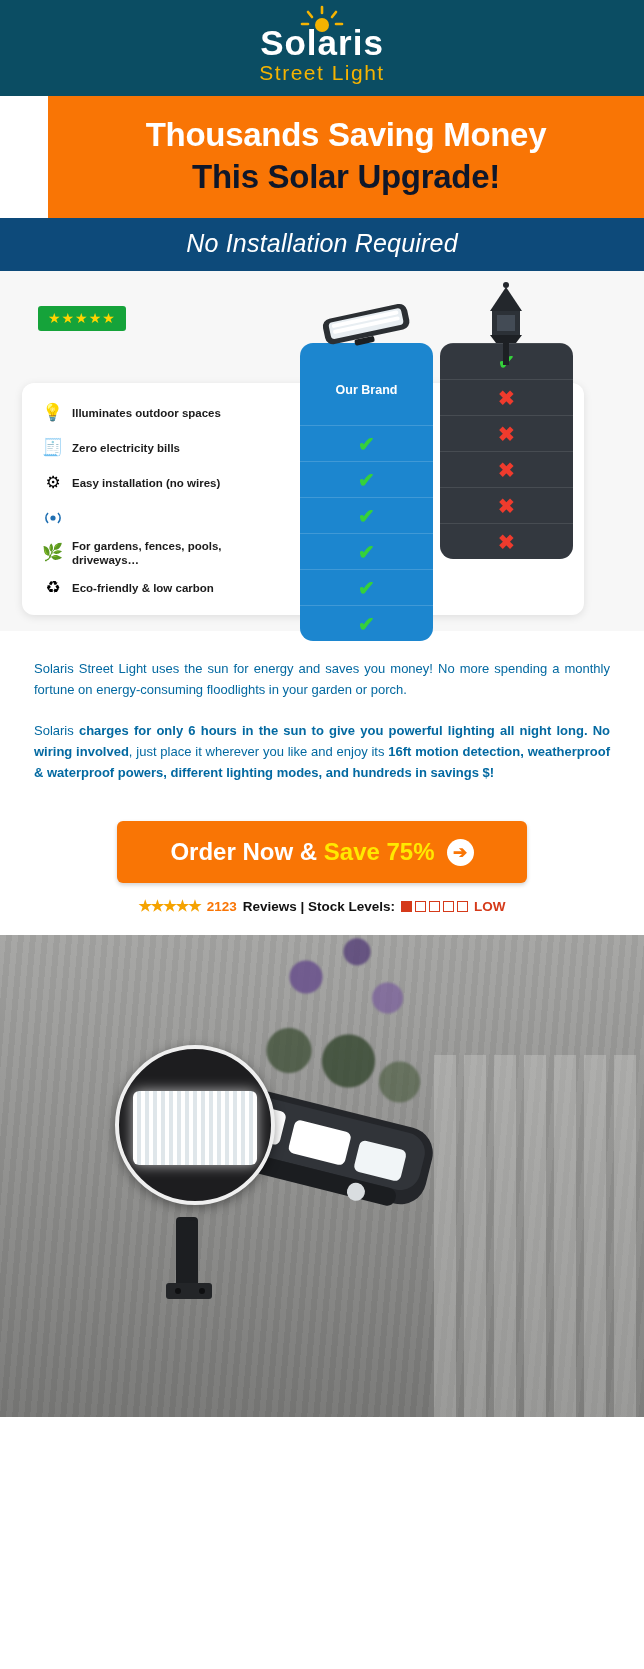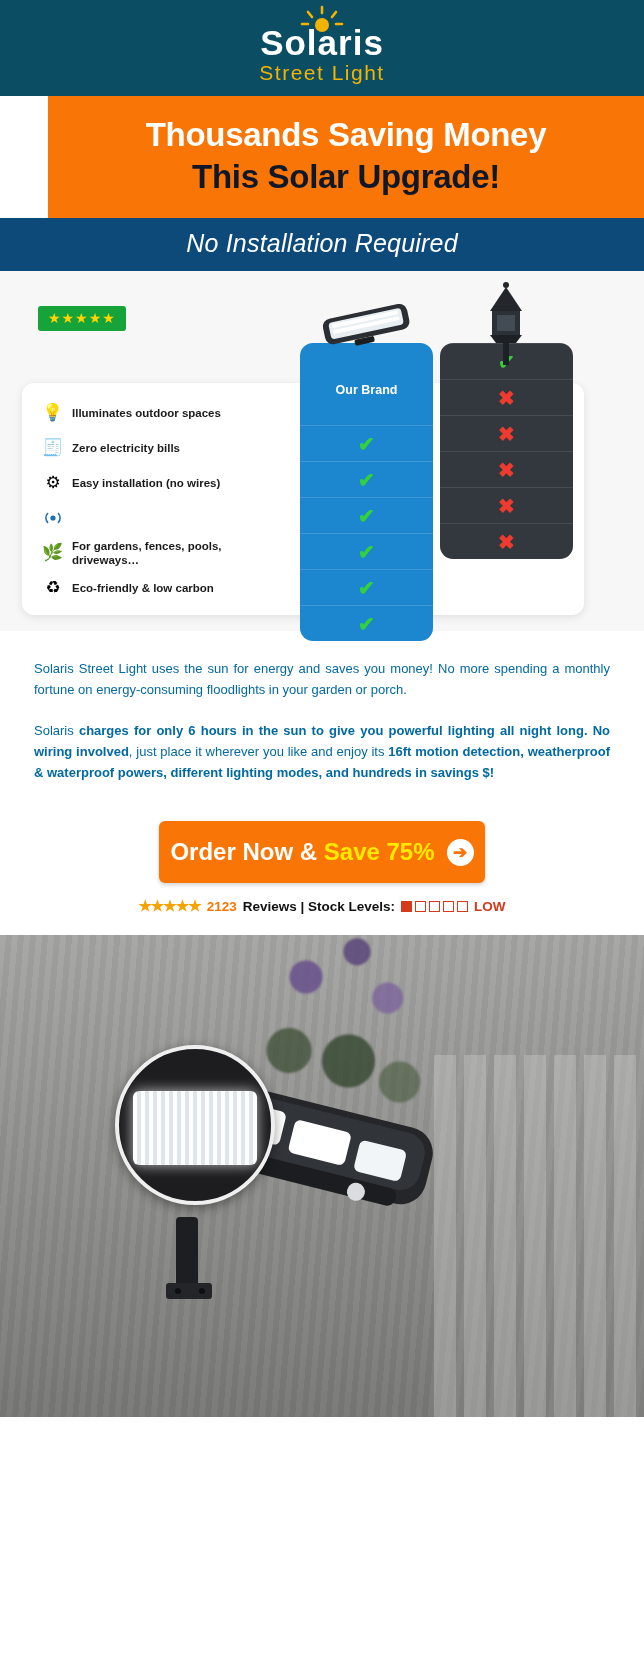--- a/index.html
+++ b/index.html
@@ -196,21 +196,21 @@
 
   
   .cta-wrap { text-align: center; padding: 14px 0 0; background: #ffffff; }
   .cta {
     display: inline-flex;
     align-items: center;
     justify-content: center;
     gap: 12px;
     background: #f97505;
     border-radius: 6px;
-    width: 326px;
+    width: 410px;
     height: 62px;
     box-shadow: 0 2px 4px rgba(0,0,0,0.18);
     cursor: pointer;
   }
   .cta-text { font-size: 24px; font-weight: bold; color: #ffffff; }
   .cta-text .yellow { color: #ffe900; }
   .cta-arrow {
     width: 27px; height: 27px; border-radius: 50%;
     background: #ffffff; color: #f97505;
     display: flex; align-items: center; justify-content: center;

